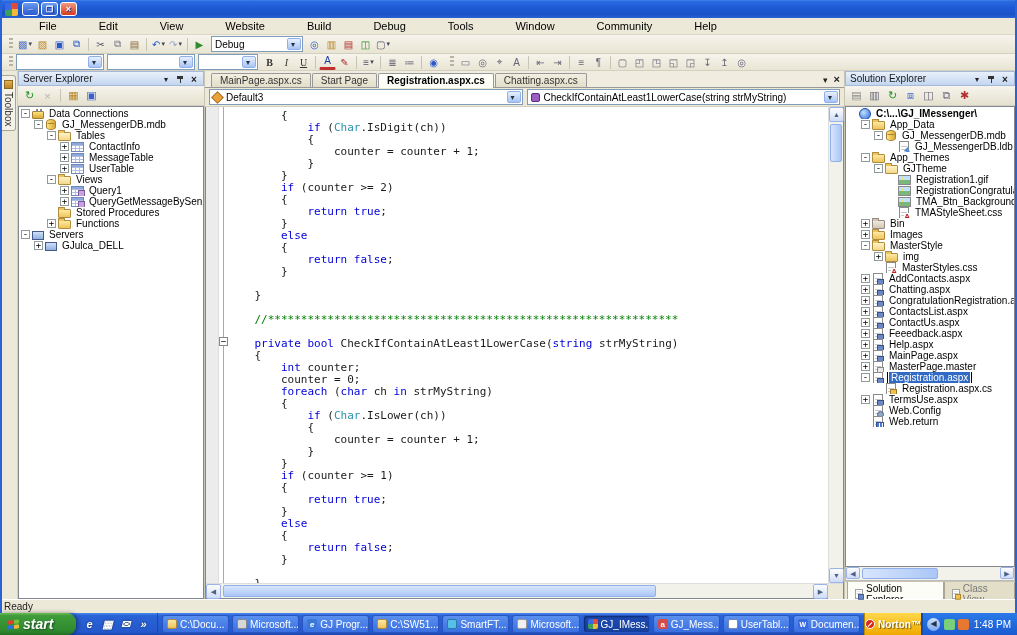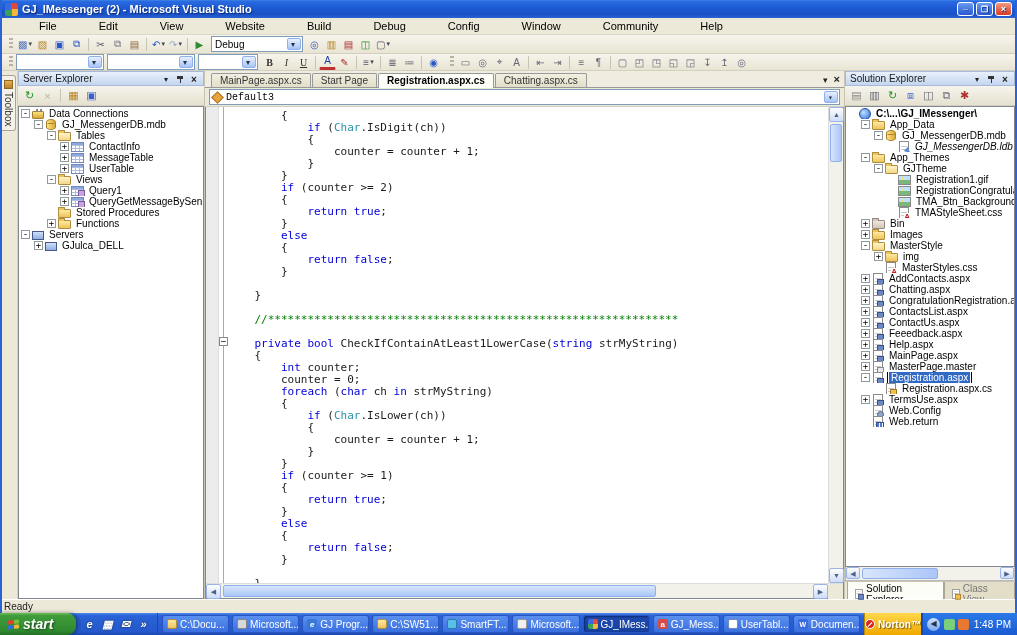--- a/index.html
+++ b/index.html
@@ -146,21 +146,21 @@
     border-bottom:1px solid #999; padding-left:6px; }
   .etab { padding:1px 8px 1px; border:1px solid #999; border-bottom:none; border-radius:2px 2px 0 0;
     background:linear-gradient(#f2efe2,#e2dec8); margin-right:1px; font-size:10px; color:#333; white-space:nowrap; }
   .etab.active { background:#fdfdf8; font-weight:bold; color:#000; position:relative; top:1px; padding-bottom:2px; }
   .strip-right { margin-left:auto; display:flex; align-items:center; padding:0 4px 2px; gap:6px; }
   .glyph-down::before { content:"▾"; font-size:9px; color:#222; }
   .glyph-x::before { content:"×"; font-size:11px; font-weight:bold; color:#222; }
 
   .navbar { height:19px; flex:none; display:flex; align-items:center; gap:4px; padding:1px 4px;
     background:#ece9d8; border-bottom:1px solid #d4d0c0; }
-  .navbar .combo { flex:1; height:16px;font-family:Liberation Mono, monospace; }
+  .navbar .combo { flex:1; height:16px; }
   .class-ico { width:9px; height:9px; margin-right:4px; flex:none; background:#e8a33d; border:1px solid #a8732d; transform:rotate(45deg); }
   .method-ico { width:9px; height:9px; margin-right:4px; flex:none; background:#9a5fc0; border:1px solid #5a2a80; border-radius:2px; }
 
   .code-wrap { flex:1; min-height:0; display:flex; flex-direction:column; border:1px solid #828790; border-top:none; background:#fff; }
   .code-top { flex:1; display:flex; min-height:0; }
   .gutter { width:22px; flex:none; display:flex; }
   .indicator { width:13px; background:#ececec; border-right:1px solid #ddd; }
   .outline { width:9px; position:relative; background:#fff; }
   .outline .vline { position:absolute; left:4px; top:0; bottom:0; border-left:1px solid #aaa; }
   .outline .collapse-box { position:absolute; left:0; top:230px; width:9px; height:9px; background:#fff;
@@ -236,36 +236,35 @@
   .tray-ico { width:11px; height:11px; border-radius:2px; }
   .clock { font-size:10px; color:#fff; margin-left:auto; }
 </style>
 </head>
 <body>
 
 <div class="vs-window" data-name="vs-window">
 
   <div class="titlebar" data-name="title-bar">
     <span class="app-icon" data-name="visual-studio-icon"></span>
-    <span class="title-text" data-name="window-title">GJ_IMessenger (2) - Microsoft Visual Studio</span>
     <span class="winbtns">
       <span class="winbtn min" data-name="minimize-button"></span>
       <span class="winbtn restore" data-name="restore-button"></span>
       <span class="winbtn close" data-name="close-button"></span>
     </span>
   </div>
 
   <div class="menubar" data-name="menu-bar">
       <span class="menu-item" data-name="menu-item-file">File</span>
       <span class="menu-item" data-name="menu-item-edit">Edit</span>
       <span class="menu-item" data-name="menu-item-view">View</span>
       <span class="menu-item" data-name="menu-item-website">Website</span>
       <span class="menu-item" data-name="menu-item-build">Build</span>
       <span class="menu-item" data-name="menu-item-debug">Debug</span>
-      <span class="menu-item" data-name="menu-item-tools">Config</span>
+      <span class="menu-item" data-name="menu-item-tools">Tools</span>
       <span class="menu-item" data-name="menu-item-window">Window</span>
       <span class="menu-item" data-name="menu-item-community">Community</span>
       <span class="menu-item" data-name="menu-item-help">Help</span>
     </div>
 
   <div class="toolbar tb1" data-name="standard-toolbar">
     <span class="grip" data-name="toolbar-grip"></span>
     <span style="display:flex;align-items:center">
         <span class="tb-btn" data-name="new-website-icon" style="color: rgb(90, 120, 192);">▩<span class="tb-drop" data-name="chevron-down-icon">▾</span></span>
         <span class="tb-btn" data-name="add-new-item-icon" style="color: rgb(184, 134, 42);">▨</span>
@@ -451,20 +450,25 @@
           <span class="glyph-down" data-name="active-files-dropdown-icon"></span>
           <span class="glyph-x" data-name="close-document-icon"></span>
         </span>
       </div>
       <div class="navbar" data-name="editor-navigation-bar">
         <span class="combo" data-name="types-combo">
           <span class="class-ico" data-name="class-icon"></span>
           <span data-name="types-combo-value">Default3</span>
           <span class="arrow" data-name="chevron-down-icon"></span>
         </span>
+        <span class="combo" data-name="members-combo">
+          <span class="method-ico" data-name="method-icon"></span>
+          <span data-name="members-combo-value">CheckIfContainAtLeast1LowerCase(string strMyString)</span>
+          <span class="arrow" data-name="chevron-down-icon"></span>
+        </span>
       </div>
       <div class="code-wrap" data-name="code-editor">
         <div class="code-top">
           <div class="gutter" data-name="editor-gutter">
             <div class="indicator" data-name="indicator-margin"></div>
             <div class="outline" data-name="outlining-margin">
               <span class="vline" data-name="outline-line"></span>
               <span class="collapse-box" data-name="collapse-region-icon">−</span>
             </div>
           </div>
@@ -509,21 +513,21 @@
           <div class="trow" data-name="tree-item-app-data" style="padding-left: 15px;">
             <span class="exp" data-name="collapse-icon">-</span>
             <span class="ti ti-folder" data-name="folder-icon"></span>
             <span class="tlabel" data-name="tree-item-label">App_Data</span>
           </div>
           <div class="trow" data-name="tree-item-gj-messengerdb-mdb" style="padding-left: 28px;">
             <span class="exp" data-name="collapse-icon">-</span>
             <span class="ti ti-db" data-name="db-icon"></span>
             <span class="tlabel" data-name="tree-item-label">GJ_MessengerDB.mdb</span>
           </div>
-          <div class="trow" data-name="tree-item-gj-messengerdb-ldb" style="padding-left: 41px; font-style: italic;">
+          <div class="trow" data-name="tree-item-gj-messengerdb-ldb" style="padding-left: 41px;">
             <span class="exp none" data-name="expander-spacer"></span>
             <span class="ti ti-ldb" data-name="ldb-icon"></span>
             <span class="tlabel" data-name="tree-item-label">GJ_MessengerDB.ldb</span>
           </div>
           <div class="trow" data-name="tree-item-app-themes" style="padding-left: 15px;">
             <span class="exp" data-name="collapse-icon">-</span>
             <span class="ti ti-folder" data-name="folder-icon"></span>
             <span class="tlabel" data-name="tree-item-label">App_Themes</span>
           </div>
           <div class="trow" data-name="tree-item-gjtheme" style="padding-left: 28px;">

